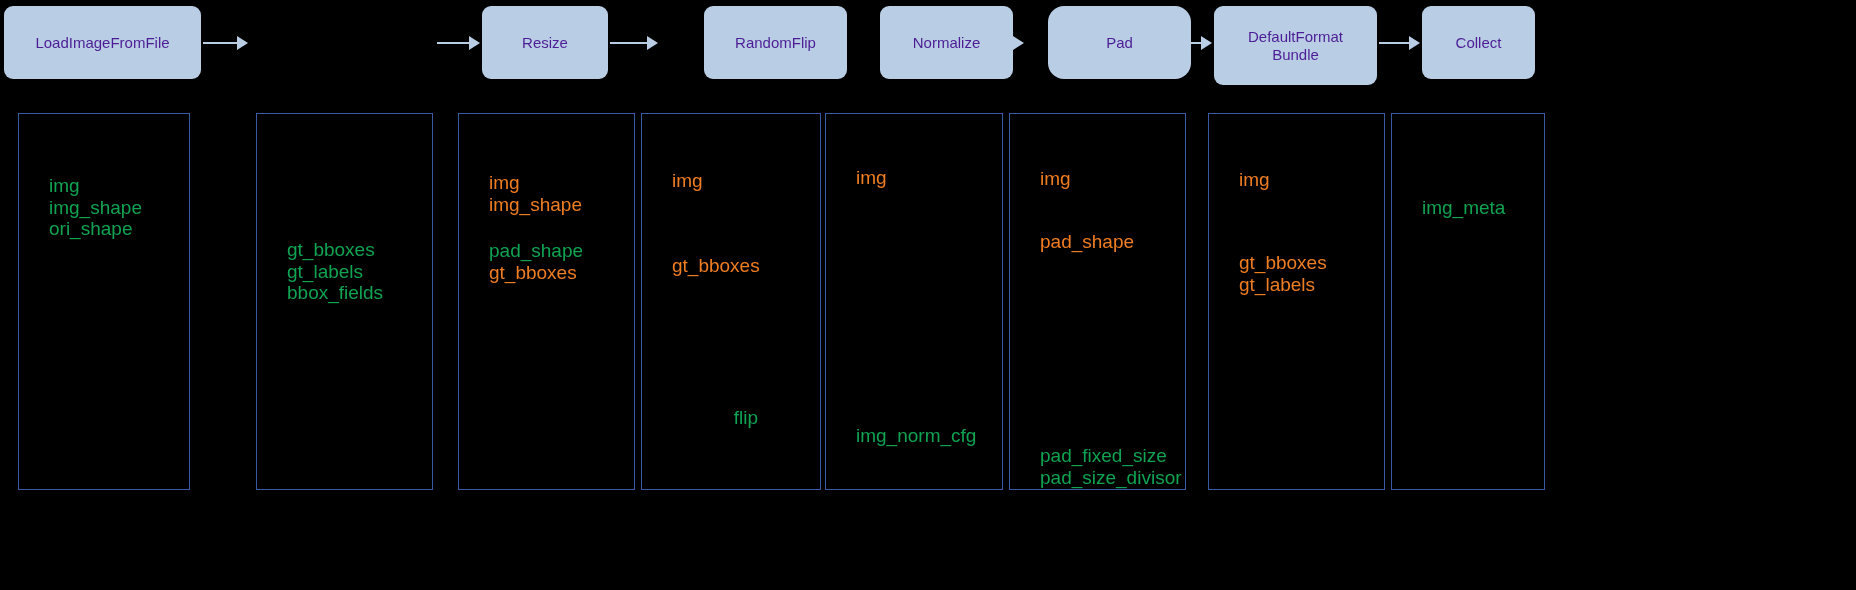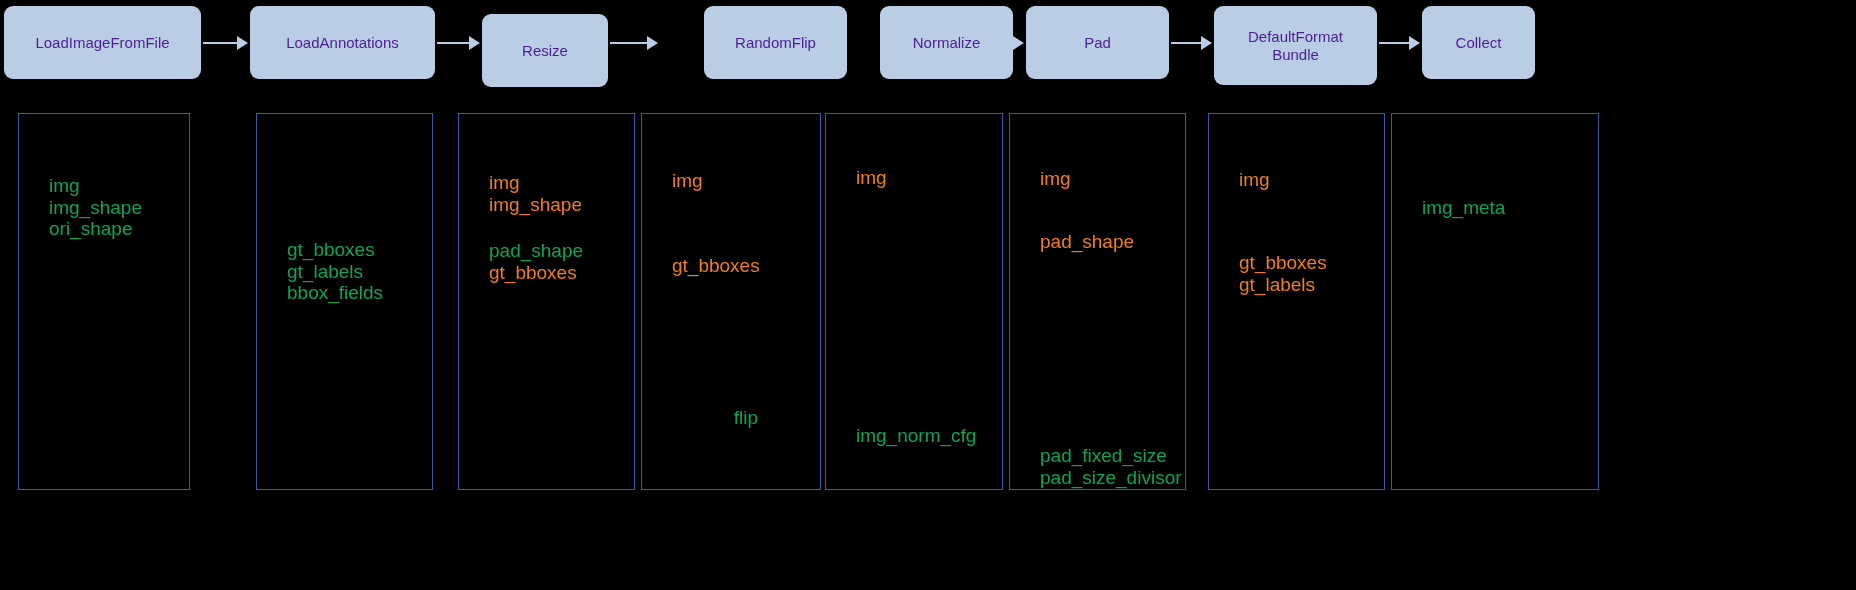--- a/index.html
+++ b/index.html
@@ -120,25 +120,24 @@
       </div>
       <div class="arrow" style="left: 1171px; top: 36px; width: 41px;">
         <div class="shaft"></div>
         <div class="head"></div>
       </div>
       <div class="arrow" style="left: 1379px; top: 36px; width: 41px;">
         <div class="shaft"></div>
         <div class="head"></div>
       </div>
       <div class="stage-box" style="left: 4px; top: 6px; width: 197px; height: 73px;">LoadImageFromFile</div>
-      <div class="stage-box" style="left: 250px; top: 6px; width: 185px; height: 73px;">LoadAnnotations</div>
-      <div class="stage-box" style="left: 482px; top: 6px; width: 126px; height: 73px; margin-top: 8px;">Resize</div>
+      <div class="stage-box" style="left: 482px; top: 6px; width: 126px; height: 73px;">Resize</div>
       <div class="stage-box" style="left: 660px; top: 6px; width: 143px; height: 73px; margin-left: 44px;">RandomFlip</div>
       <div class="stage-box" style="left: 880px; top: 6px; width: 133px; height: 73px;">Normalize</div>
-      <div class="stage-box" style="left: 1026px; top: 6px; width: 143px; height: 73px;">Pad</div>
+      <div class="stage-box" style="left: 1048px; top: 6px; width: 143px; height: 73px; border-radius: 16px;">Pad</div>
       <div class="stage-box" style="left: 1422px; top: 6px; width: 113px; height: 73px;">Collect</div>
       <div class="stage-box" style="left: 1214px; top: 6px; width: 163px; height: 79px;">DefaultFormat
 Bundle</div>
     </div>
   <div id="panel-layer">
       <div class="panel" style="left: 18px; width: 172px;">
         <div class="keygroup" style="top: 40px;">
           <div class="key new">img</div>
           <div class="key new">img_shape</div>
           <div class="key new">ori_shape</div>
@@ -194,20 +193,20 @@
       </div>
       <div class="panel" style="left: 1208px; width: 177px;">
         <div class="keygroup" style="top: 34px;">
           <div class="key upd">img</div>
         </div>
         <div class="keygroup" style="top: 117px;">
           <div class="key upd">gt_bboxes</div>
           <div class="key upd">gt_labels</div>
         </div>
       </div>
-      <div class="panel" style="left: 1391px; width: 208px;">
+      <div class="panel" style="left: 1391px; width: 154px;">
         <div class="keygroup" style="top: 62px;">
           <div class="key new">img_meta</div>
         </div>
       </div>
     </div>
 
 </div>
 
 </body></html>

